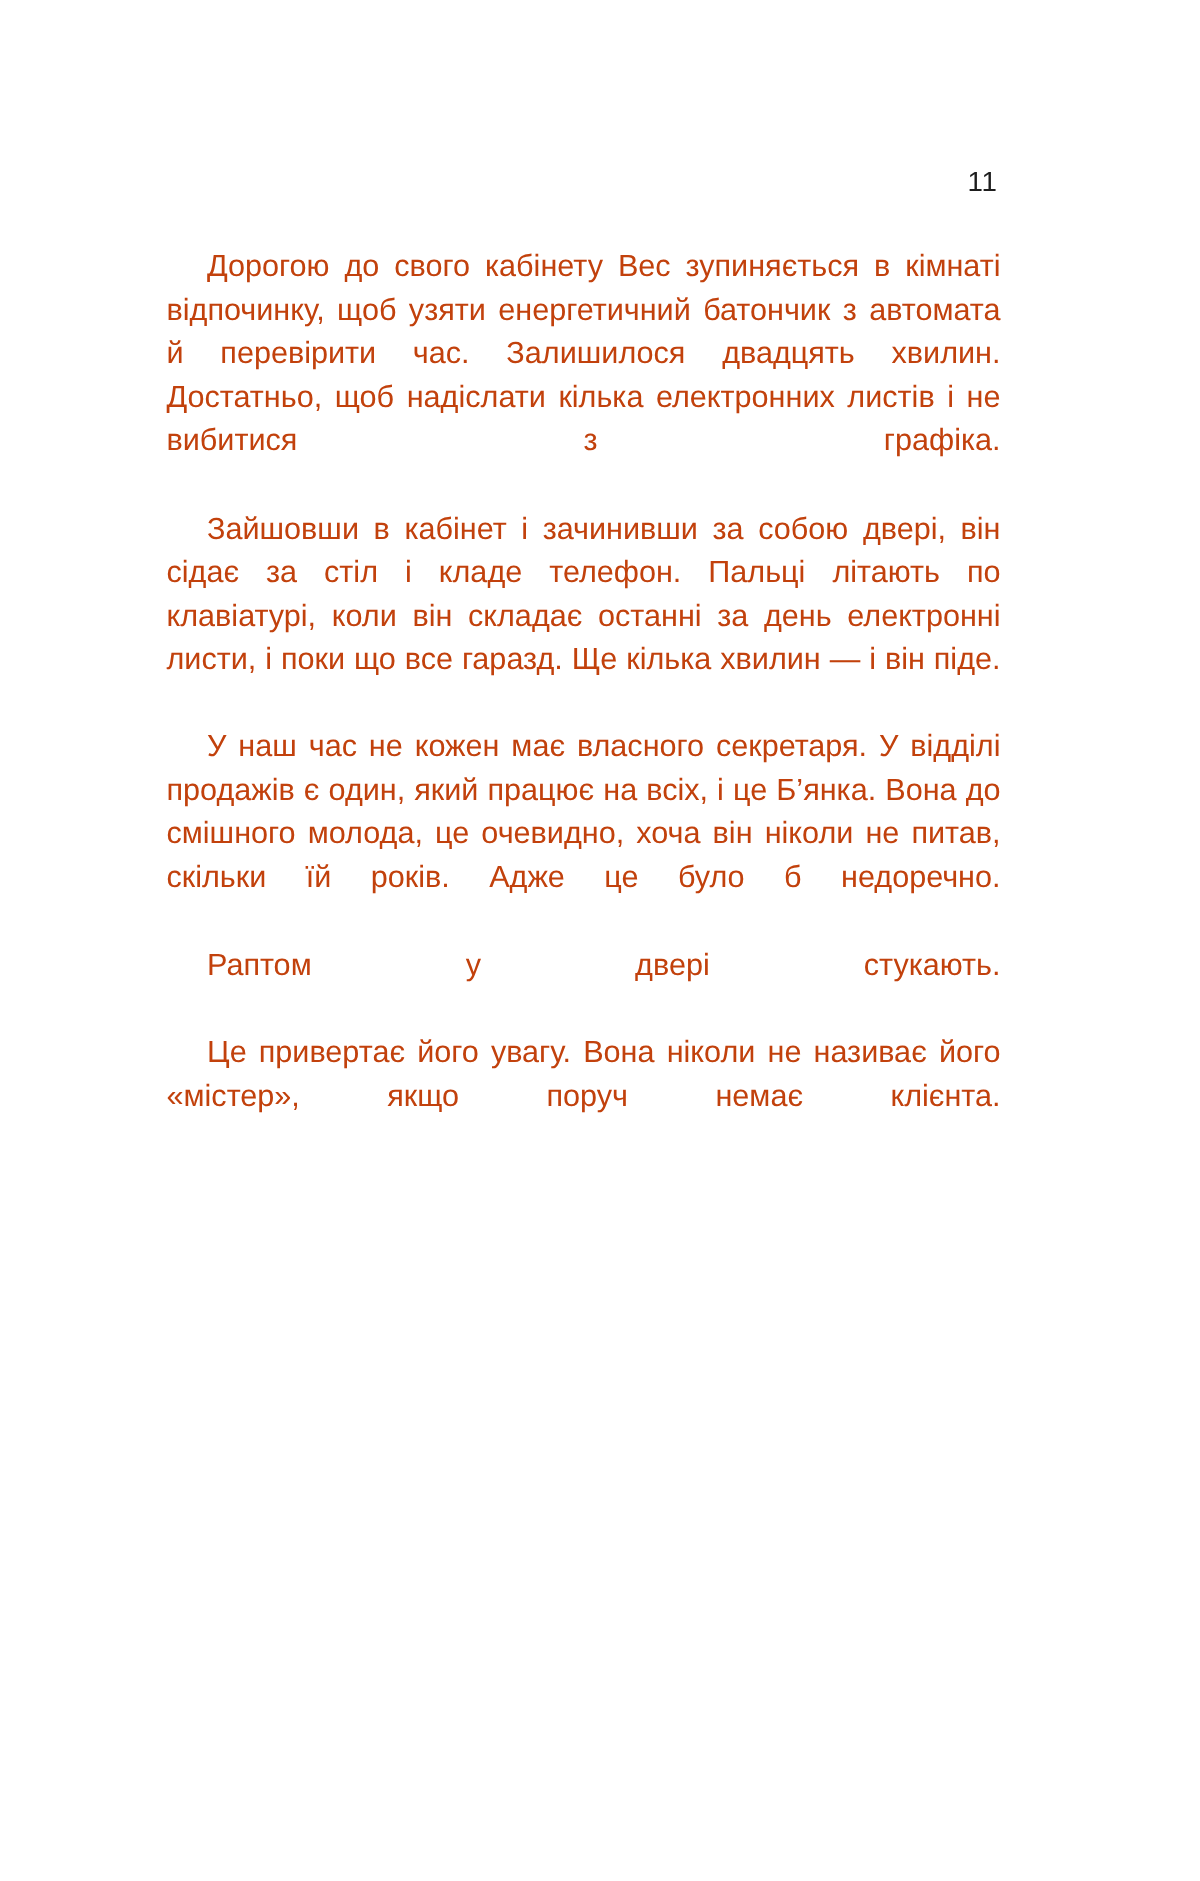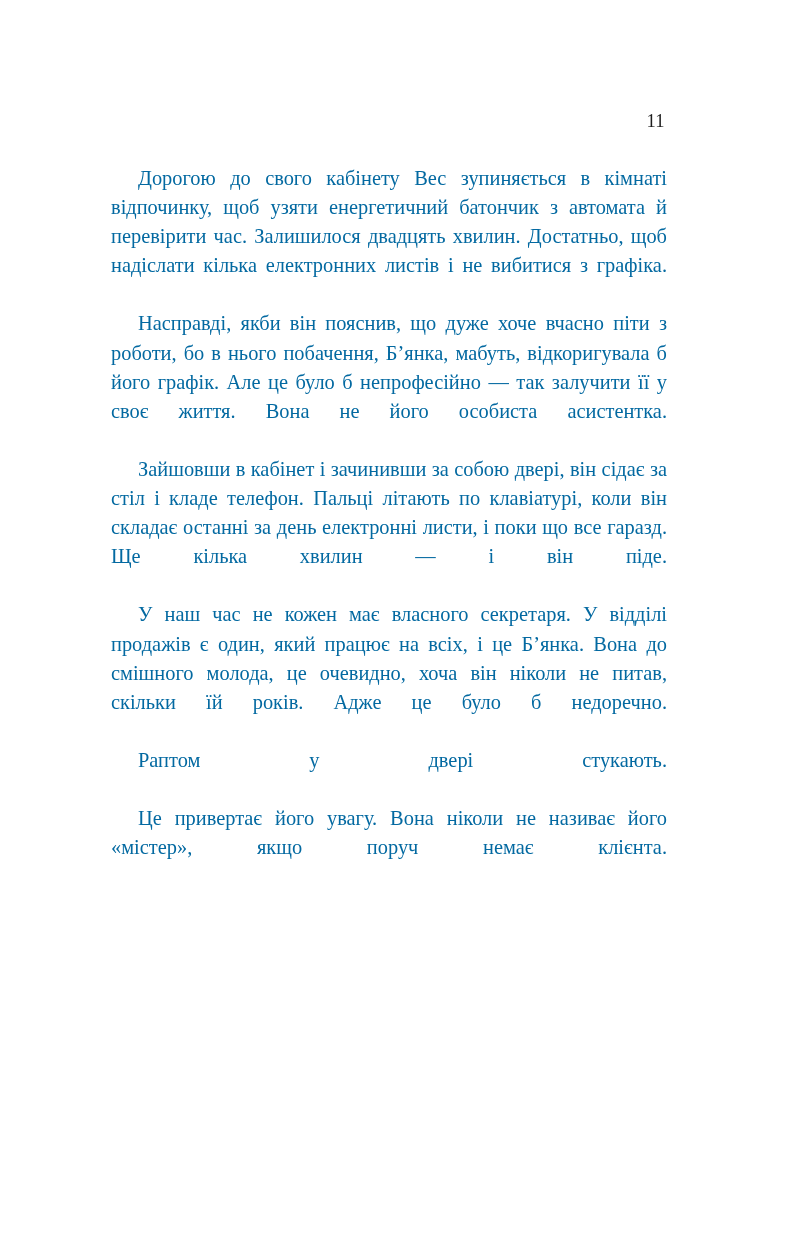--- a/index.html
+++ b/index.html
@@ -6,21 +6,21 @@
     margin: 0;
     padding: 0;
     background: #ffffff;
   }
   .page {
     position: relative;
     width: 800px;
     height: 1254px;
     background: #ffffff;
     overflow: hidden;
-    font-family: Liberation Serif, serif;
+    font-family: Liberation Sans, sans-serif;
     color: #1a1a1a;
     box-sizing: border-box;
   }
   .folio {
     position: absolute;
     top: 112px;
     left: 111px;
     width: 554px;
     text-align: right;
     font-size: 18.5px;
@@ -36,38 +36,37 @@
   }
   .para {
     margin: 0;
     text-align: justify;
     text-justify: inter-word;
     font-size: 20.4px;
     line-height: 29.1px;
     text-indent: 27px;
     hyphens: manual;
     word-spacing: 0.1px;
-    color: #0369a1;
+    color: #c2410c;
   }
   
   .para::after {
     content: "";
     display: inline-block;
     width: 100%;
   }
 </style>
 </head>
 <body>
 
 <div class="page">
 
   <div class="folio">11</div>
 
   <div class="textblock">
     <p class="para">Дорогою до свого кабінету Вес зупиняється в кімнаті відпочинку, щоб узяти енергетичний батончик з автомата й перевірити час. Залишилося двадцять хвилин. Достатньо, щоб надіслати кілька електронних листів і не вибитися з графіка.</p>
-    <p class="para">Насправді, якби він пояснив, що дуже хоче вчасно піти з роботи, бо в нього побачення, Б’янка, мабуть, відкоригувала б його графік. Але це було б непрофесійно — так залучити її у своє життя. Вона не його особиста асистентка.</p>
     <p class="para">Зайшовши в кабінет і зачинивши за собою двері, він сідає за стіл і кладе телефон. Пальці літають по клавіатурі, коли він складає останні за день електронні листи, і поки що все гаразд. Ще кілька хвилин — і він піде.</p>
     <p class="para">У наш час не кожен має власного секретаря. У відділі продажів є один, який працює на всіх, і це Б’янка. Вона до смішного молода, це очевидно, хоча він ніколи не питав, скільки їй років. Адже це було б недоречно.</p>
     <p class="para">Раптом у двері стукають.</p>
     <p class="para">Це привертає його увагу. Вона ніколи не називає його «містер», якщо поруч немає клієнта.</p>
   </div>
 
 </div>
 
 </body></html>

